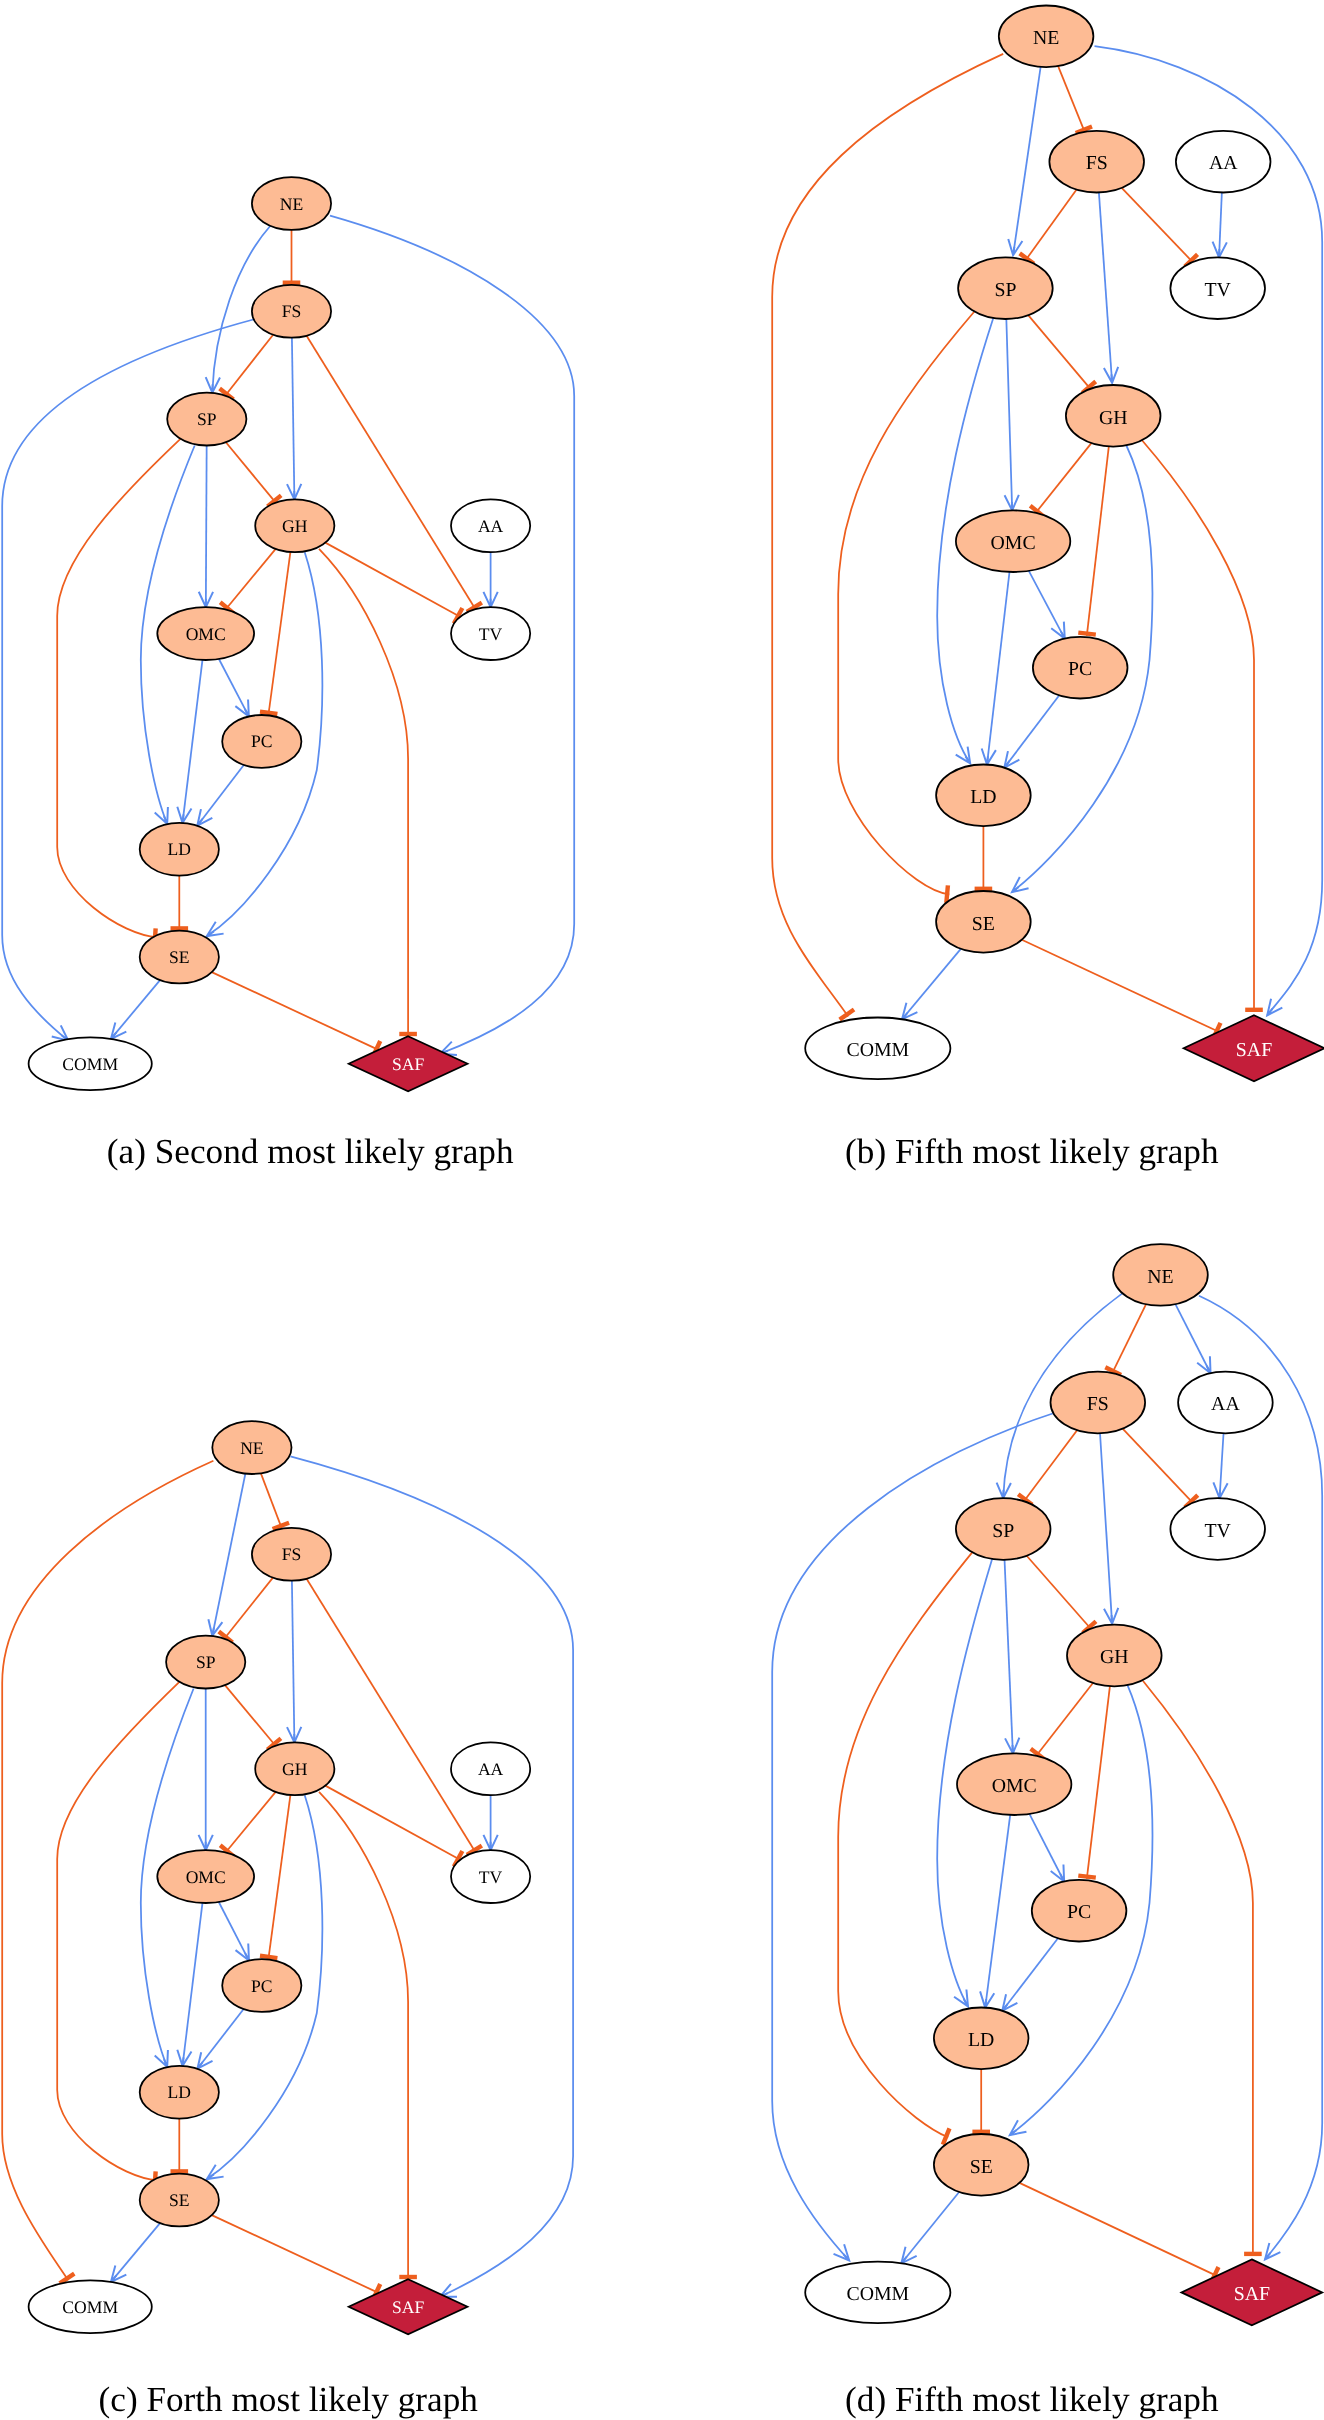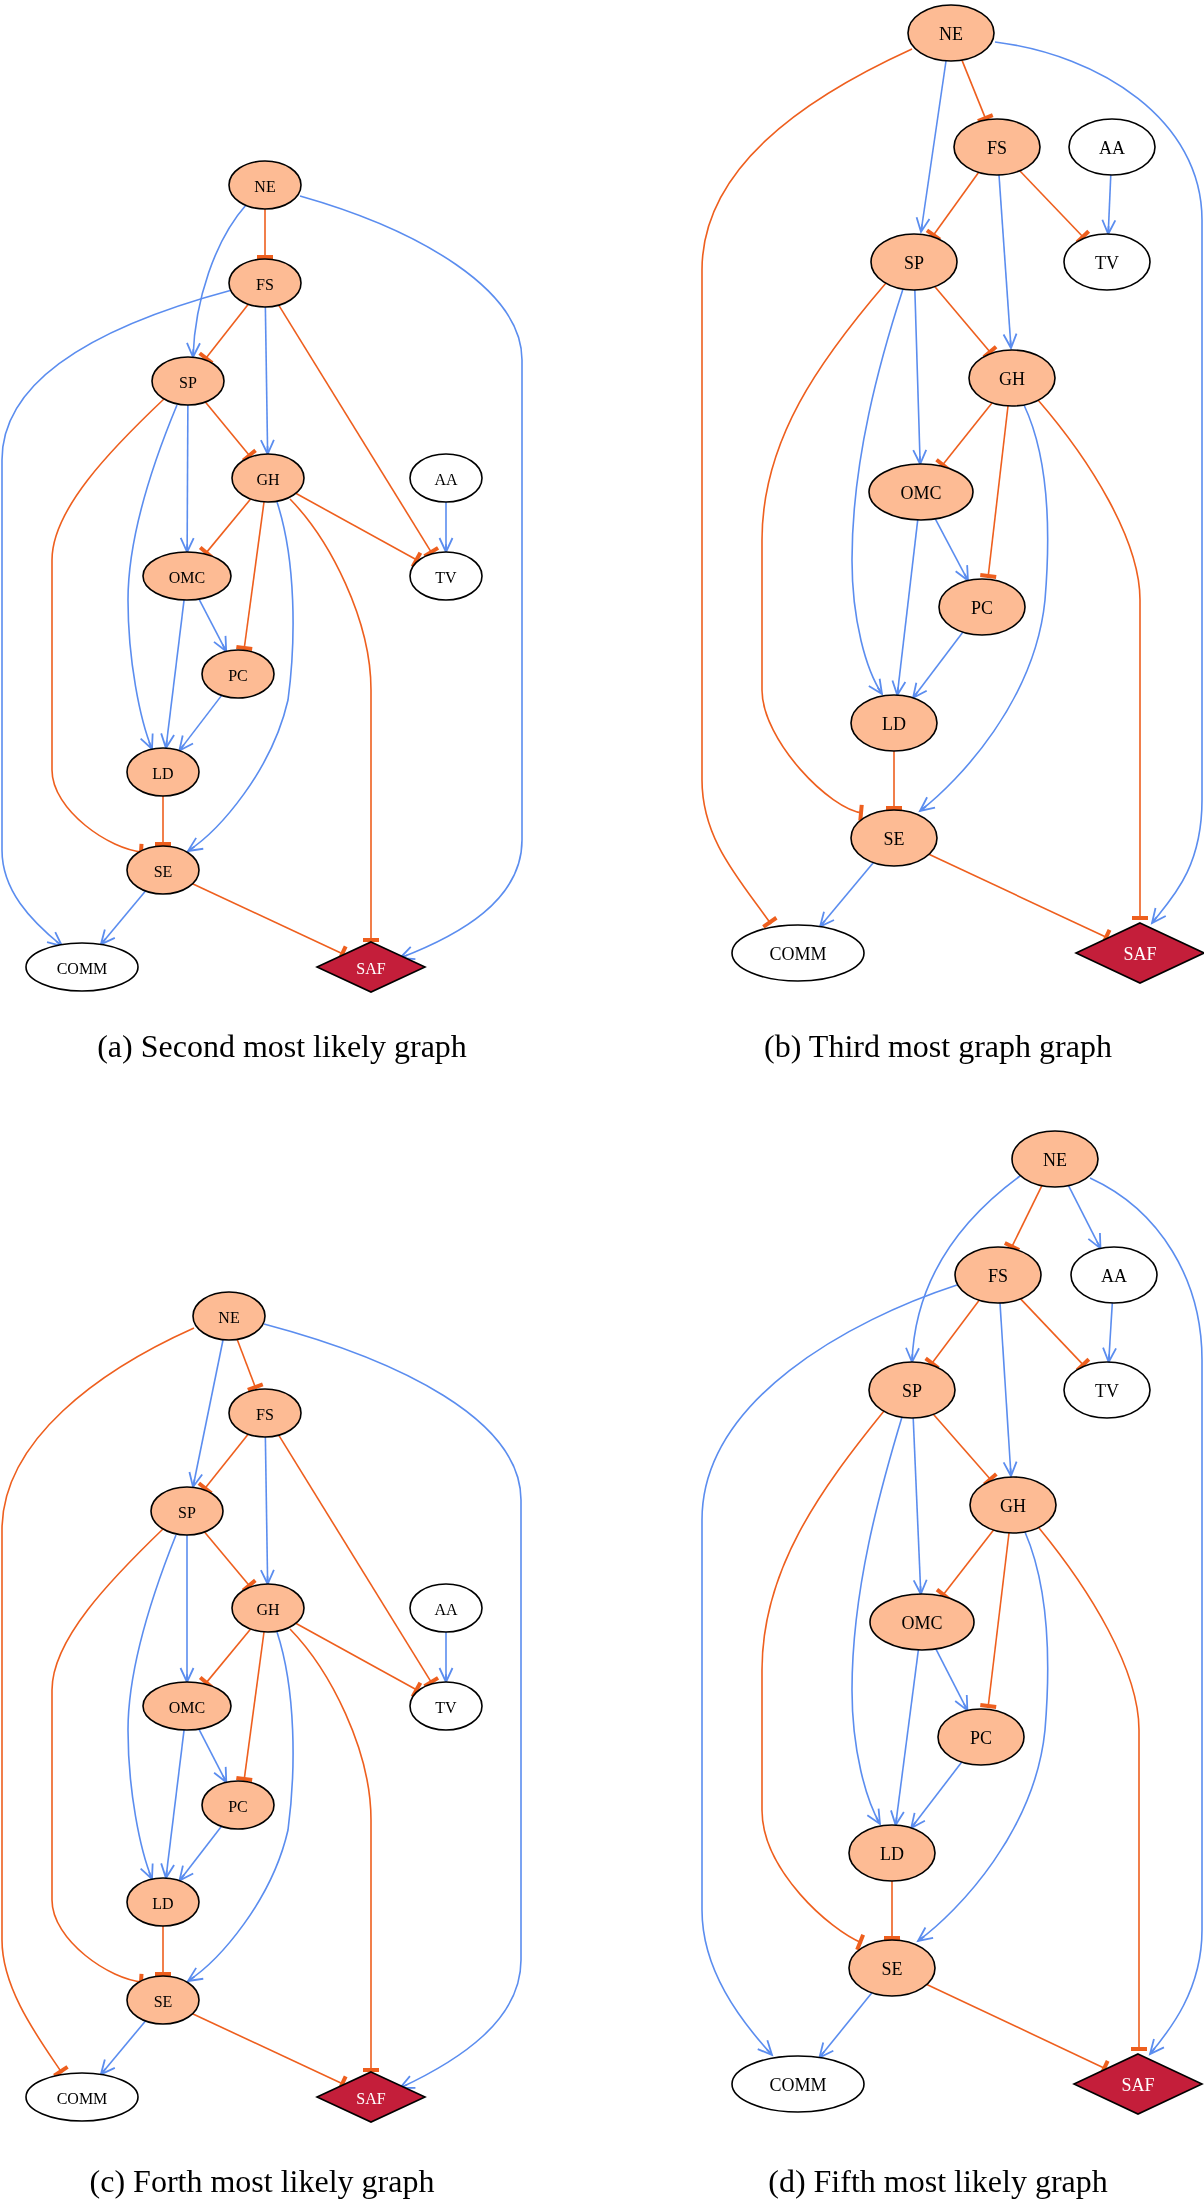--- a/index.html
+++ b/index.html
@@ -590,15 +590,15 @@
         </g>
         <g>
           <polygon points="1138 2054 1202 2084 1138 2114 1074 2084" fill="#C41E3A" stroke="#000000" stroke-width="1.6"></polygon>
           <text x="1138" y="2085" class="node-label saf" fill="#FFFFFF">SAF</text>
         </g>
       </g>
     </g>
 </svg>
 
 <div class="caption" style="left:262px; top:1030px;margin-left:20px;">(a) Second most likely graph</div>
-<div class="caption" style="left:938px; top:1030px;">(b) Third most graph graph</div>
+<div class="caption" style="left:938px; top:1030px;">(b) Fifth most likely graph</div>
 <div class="caption" style="left:262px; top:2165px;font-family:Liberation Serif, serif;">(c) Forth most likely graph</div>
 <div class="caption" style="left:938px; top:2165px;">(d) Fifth most likely graph</div>
 
 </body></html>

